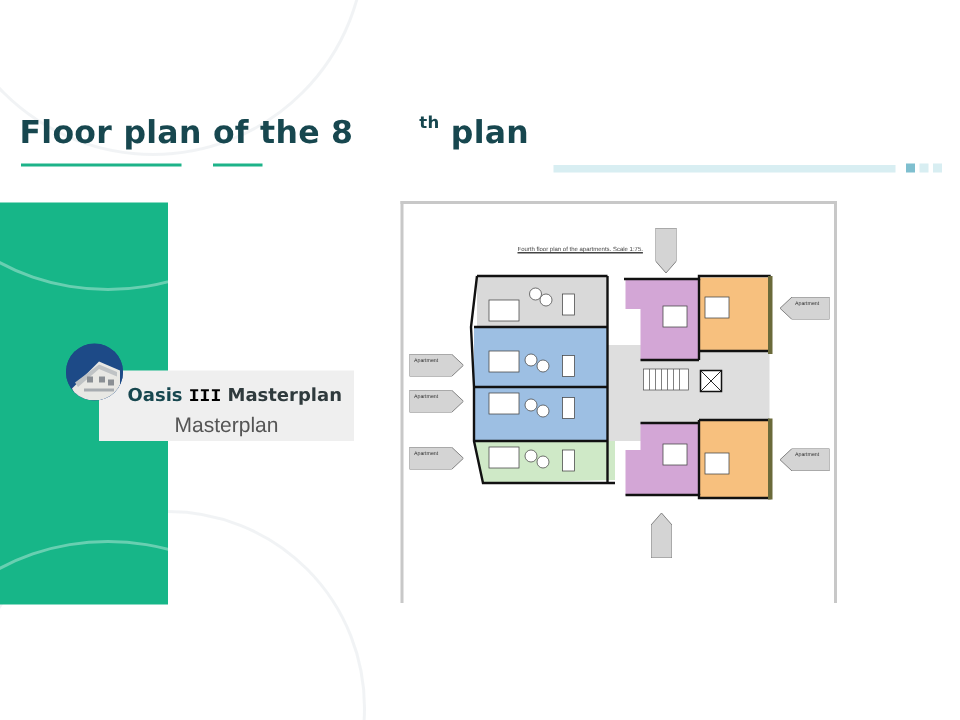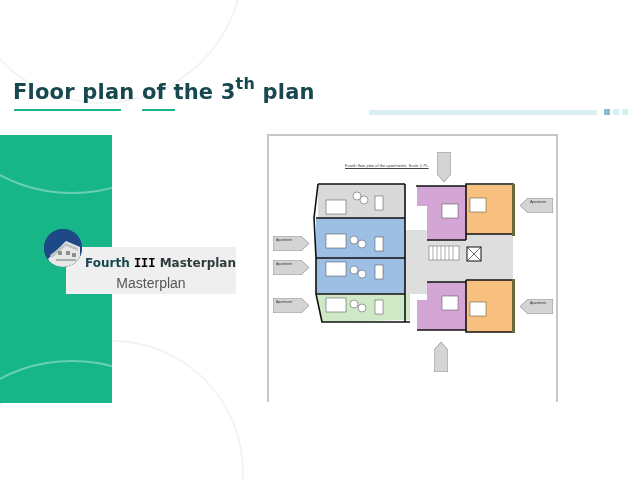--- a/index.html
+++ b/index.html
@@ -1,21 +1,21 @@
 <!DOCTYPE html>
 <html><head>
 <meta charset="utf-8">
 <style>
   html, body { margin:0; padding:0; }
   body { width:640px; height:480px; position:relative; overflow:hidden; background:#ffffff;
          font-family:"Liberation Sans", sans-serif; }
   .arc { position:absolute; border-radius:50%; border:2px solid rgba(230,233,236,0.55); }
   .title { position:absolute; left:13px; top:76px; font-size:21px; font-weight:900; color:#17474f;
            letter-spacing:0.2px; white-space:nowrap; font-family:"DejaVu Sans", sans-serif; }
-  .title sup { font-size:16px; position:relative; top:-2px; }
+  .title sup { font-size:11px; position:relative; top:-2px;margin-left:44px; }
   .uline { position:absolute; height:2px; background:#1db389; }
   .topbar { position:absolute; left:369px; top:110px; width:228px; height:5px; background:#d8eef2; }
   .sq { position:absolute; top:109px; width:6px; height:6px; }
   .green-panel { position:absolute; left:0; top:135px; width:112px; height:268px; background:#17b688; overflow:hidden; }
   .green-panel .garc { position:absolute; border-radius:50%; border:2px solid rgba(255,255,255,0.35); }
   .card { position:absolute; left:66px; top:247px; width:170px; height:47px; background:#efefef; }
   .card-title { position:absolute; left:85px; top:256px; font-size:12px; font-weight:900; color:#17474f; white-space:nowrap;
                 font-family:"DejaVu Sans", sans-serif; }
   .card-title .accent { color:#000000;font-family:Liberation Mono, monospace; }
   .card-title .dark { color:#2f3a3d; }
@@ -27,21 +27,21 @@
   .tag { position:absolute; font-size:3.5px; color:#333; line-height:4px; }
   .tag svg { position:absolute; left:0; top:0; }
   .tag span { position:relative; display:block; padding:2px 3px; }
 </style>
 </head>
 <body>
 
 <div class="arc" style="left:-40px; top:-180px; width:280px; height:280px;"></div>
 <div class="arc" style="left:-20px; top:340px; width:260px; height:260px;"></div>
 
-<div class="title"><span>Floor plan of the 3</span><sup>th</sup><span> plan</span></div>
+<div class="title"><span>Floor plan of the 8</span><sup>th</sup><span> plan</span></div>
 <div class="uline" style="left:14px; top:109px; width:107px;"></div>
 <div class="uline" style="left:142px; top:109px; width:33px;"></div>
 
 <div class="topbar"></div>
 <div class="sq" style="left:604px; background:#7fbfcf;"></div>
 <div class="sq" style="left:613px; background:#d8eef2;"></div>
 <div class="sq" style="left:622px; background:#d8eef2;"></div>
 
 <div class="green-panel">
   <div class="garc" style="left:-60px; top:-160px; width:260px; height:215px;"></div>
@@ -53,21 +53,21 @@
   <svg width="38" height="38" viewBox="0 0 38 38">
     <rect x="0" y="0" width="38" height="38" fill="#1d4a87"></rect>
     <polygon points="4,30 22,12 36,18 36,38 8,38" fill="#e8e8e4"></polygon>
     <polygon points="6,26 22,14 34,19 34,22 22,17 8,29" fill="#bfc3c5"></polygon>
     <rect x="14" y="22" width="4" height="4" fill="#8a8f94"></rect>
     <rect x="22" y="22" width="4" height="4" fill="#8a8f94"></rect>
     <rect x="28" y="24" width="4" height="4" fill="#8a8f94"></rect>
     <rect x="12" y="30" width="20" height="2" fill="#a7acb0"></rect>
   </svg>
 </div>
-<div class="card-title"><span>Fourth </span><span class="accent">III</span><span class="dark"> Masterplan</span></div>
+<div class="card-title"><span>Oasis </span><span class="accent">III</span><span class="dark"> Masterplan</span></div>
 <div class="card-sub">Masterplan</div>
 
 <div class="plan-frame"></div>
 <div class="plan-caption">Fourth floor plan of the apartments. Scale 1:75.</div>
 
 <svg style="position:absolute; left:0; top:0;" width="640" height="480" viewBox="0 0 640 480">
 
   <polygon points="318,184 405,184 405,218 318,218" fill="#d9d9d9"></polygon>
   <polygon points="316,218 405,218 405,258 316,258" fill="#9dbfe3"></polygon>
   <polygon points="316,258 405,258 405,294 316,294" fill="#9dbfe3"></polygon>

